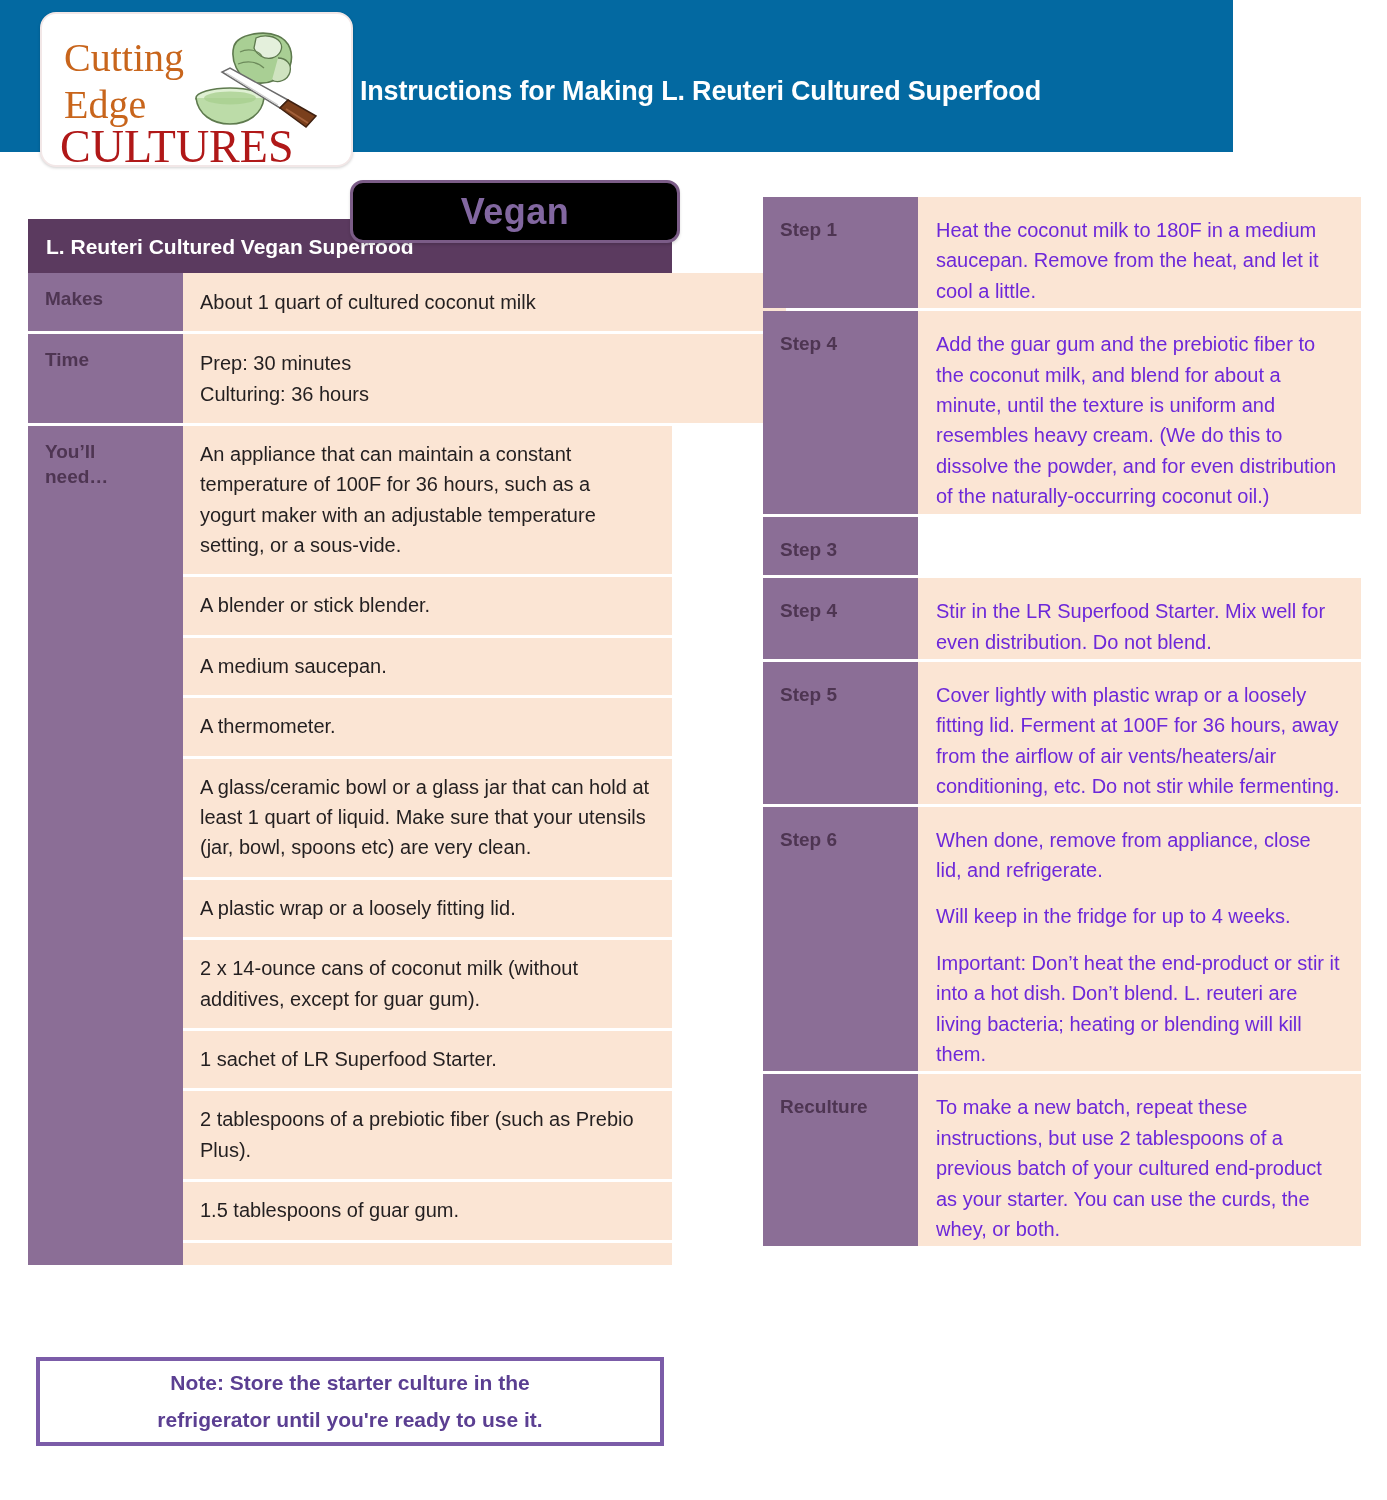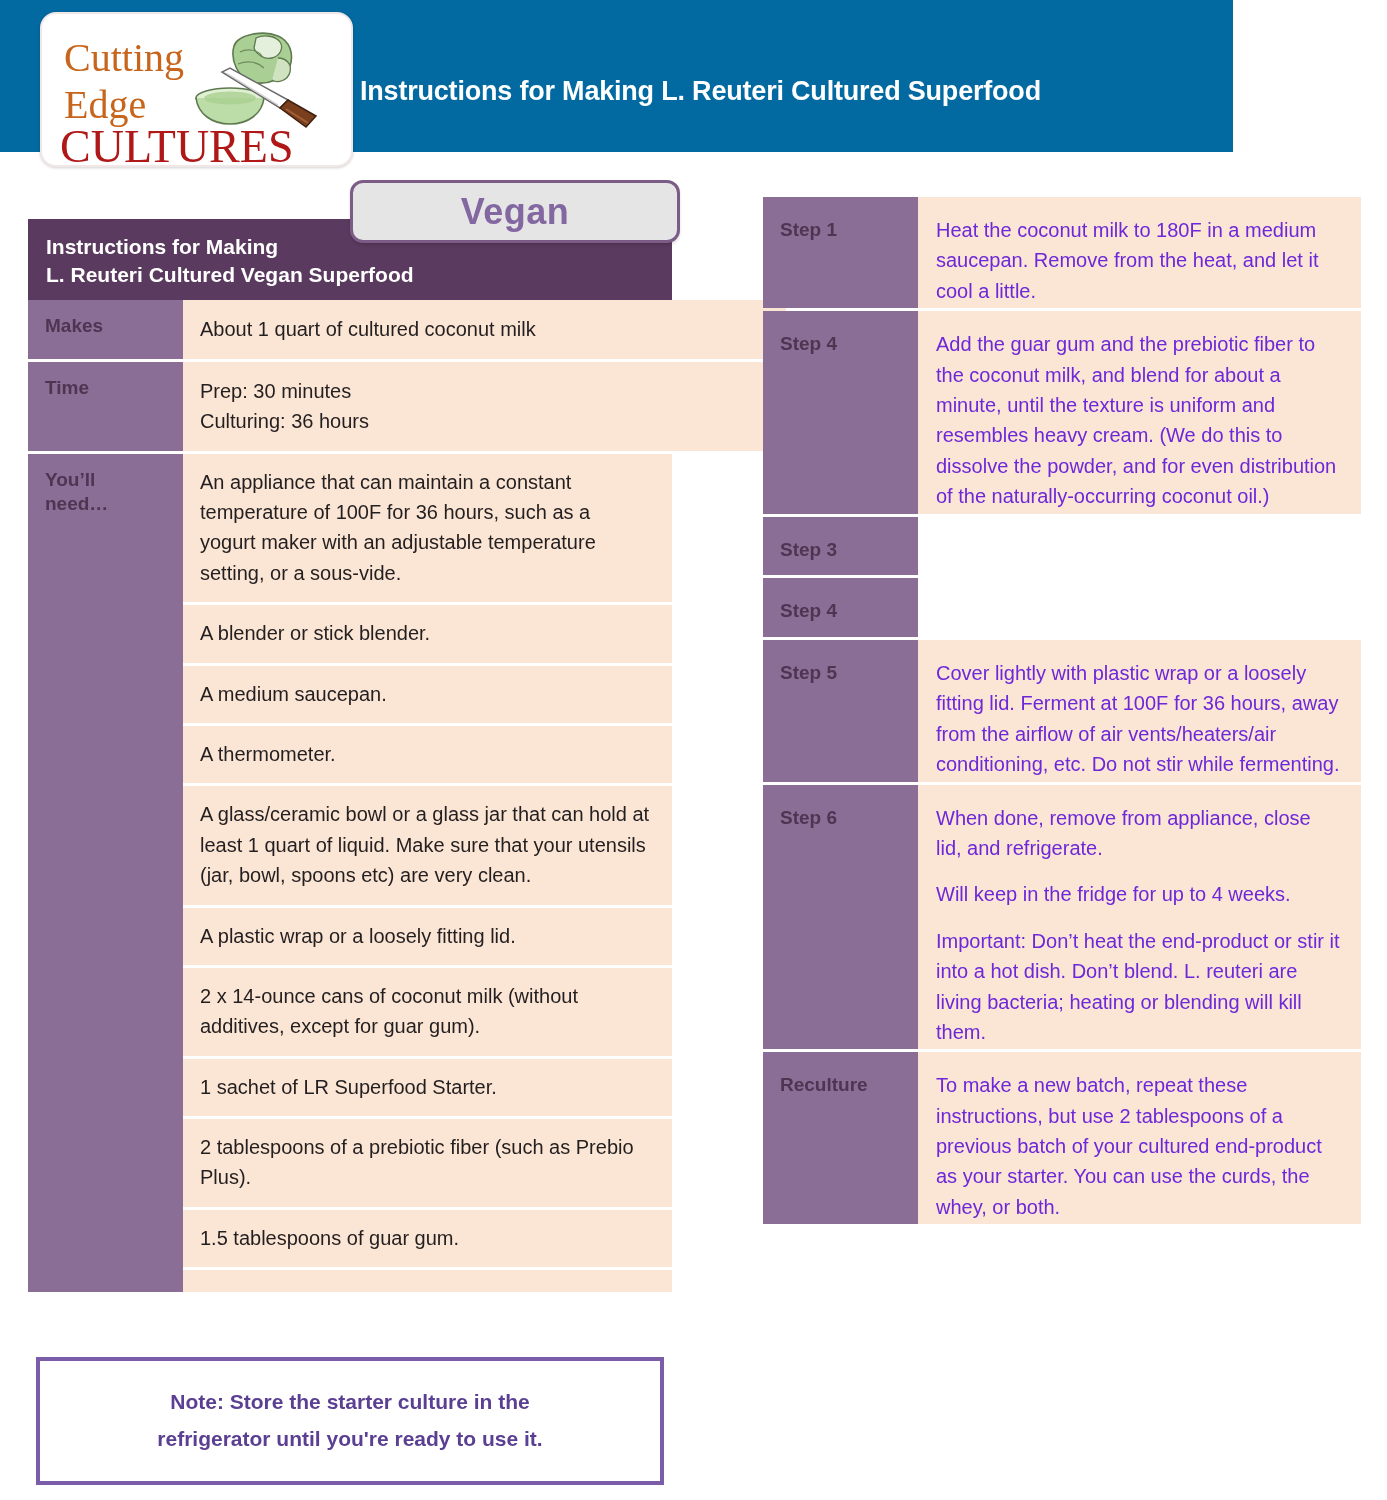--- a/index.html
+++ b/index.html
@@ -31,21 +31,21 @@
   }
   .logo-word { position: absolute; font-family: "Liberation Serif", serif; }
   .logo-cutting { left: 22px; top: 20px; font-size: 40px; color: #c8651c; }
   .logo-edge    { left: 22px; top: 67px; font-size: 40px; color: #c8651c; }
   .logo-cultures{ left: 18px; top: 106px; font-size: 46px; color: #b01818; letter-spacing: 0px; }
   .logo-art { position: absolute; left: 152px; top: 14px; width: 130px; height: 110px; }
 
   
   .vegan-badge {
     position: absolute; left: 350px; top: 180px; width: 330px; height: 63px;
-    background: #e5e5e5; border: 3px solid #7b5c87; border-radius: 13px;
+    background: #000000; border: 3px solid #7b5c87; border-radius: 13px;
     display: flex; align-items: center; justify-content: center;
     box-shadow: 0 2px 3px rgba(0,0,0,.14);
     z-index: 5;
   }
   .vegan-text {
     font-size: 36px; font-weight: bold; color: #8267a0;
     letter-spacing: 0.5px;
   }
 
   
@@ -82,21 +82,21 @@
   .need-item {
     background: #fbe5d4; color: #231f20;
     font-size: 20px; line-height: 1.52;
     padding: 13px 22px 14px 17px;
   }
   .need-item + .need-item { margin-top: 3px; }
   .need-spacer { flex: 1 1 auto; background: #fbe5d4; margin-top: 3px; min-height: 22px; }
 
   
   .note-box {
-    position: absolute; left: 36px; top: 1357px; width: 628px; height: 128px;
+    position: absolute; left: 36px; top: 1357px; width: 628px; height: 89px;
     border: 4px solid #7b5ca8; background: #ffffff;
     display: flex; flex-direction: column; align-items: center; justify-content: center;
   }
   .note-line {
     color: #5b3f92; font-weight: bold; font-size: 21px; line-height: 1.75;
     text-align: center;
   }
 
   
   .right-panel { position: absolute; left: 763px; top: 197px; width: 598px; border-radius: 15px; }
@@ -147,21 +147,20 @@
       <path d="M92 81 L114 95" fill="none" stroke="#a3603a" stroke-width="2"></path>
     </svg>
   </div>
 
   <div class="vegan-badge">
     <span class="vegan-text">Vegan</span>
   </div>
 
   <div class="left-panel">
     <div class="left-title">
-      <span class="l2">Instructions for Making</span>
       <span class="l2">L. Reuteri Cultured Vegan Superfood</span>
     </div>
 
     <div class="lrow">
       <div class="lkey">Makes</div>
       <div class="lval">
         <span class="ln">About 1 quart of cultured coconut milk</span>
       </div>
     </div>
 
@@ -214,20 +213,23 @@
         <p>Add the guar gum and the prebiotic fiber to the coconut milk, and blend for about a minute, until the texture is uniform and resembles heavy cream. (We do this to dissolve the powder, and for even distribution of the naturally-occurring coconut oil.)</p>
       </div>
     </div>
 
     <div class="srow">
       <div class="skey">Step 3</div>
     </div>
 
     <div class="srow">
       <div class="skey">Step 4</div>
+      <div class="sval">
+        <p>Stir in the LR Superfood Starter. Mix well for even distribution. Do not blend.</p>
+      </div>
     </div>
 
     <div class="srow">
       <div class="skey">Step 5</div>
       <div class="sval">
         <p>Cover lightly with plastic wrap or a loosely fitting lid. Ferment at 100F for 36 hours, away from the airflow of air vents/heaters/air conditioning, etc. Do not stir while fermenting.</p>
       </div>
     </div>
 
     <div class="srow">

